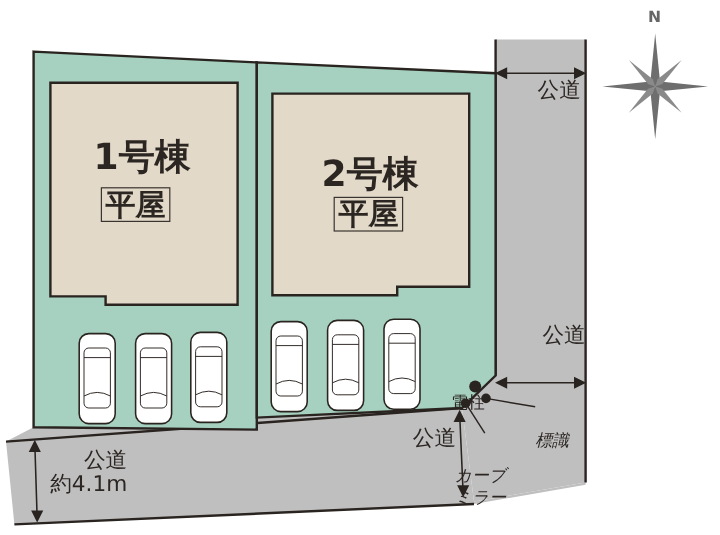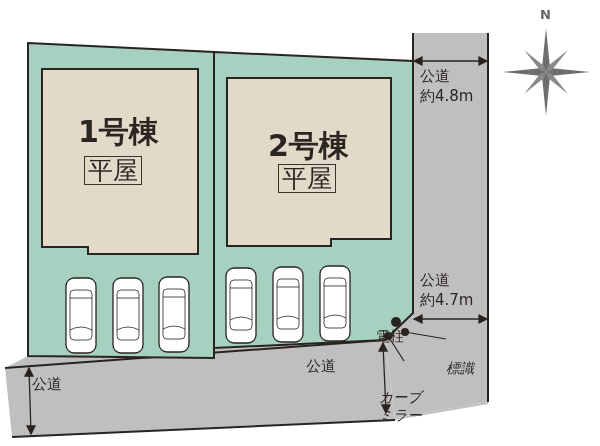--- a/index.html
+++ b/index.html
@@ -1,22 +1,22 @@
 <!DOCTYPE html>
 <html><head>
 <meta charset="utf-8">
 <style>
   html, body { margin: 0; padding: 0; background: #ffffff; }
   body { width: 600px; height: 446px; position: relative; overflow: hidden;
          font-family: "DejaVu Sans", "Liberation Sans", sans-serif; }
   svg { position: absolute; left: 0; top: 0; }
   .lbl { position: absolute; color: #2b2622; white-space: nowrap; line-height: 1; }
   .bld-title { font-size: 30px; font-weight: bold; letter-spacing: 0px; }
-  .bld-type { font-size: 25px; font-weight: normal; border: 1.5px solid #3a3430; padding: 1px 3px; text-align: center; }
-  .road { font-size: 15px; text-align: left; line-height: 20px; }
+  .bld-type { font-size: 25px; font-weight: bold; border: 1.5px solid #3a3430; padding: 1px 3px; text-align: center; }
+  .road { font-size: 18px; text-align: right; line-height: 20px; }
   .note { font-size: 14px; line-height: 18px; margin-top: 28px; }
   .north { font-size: 13px; font-weight: bold; color: #666666; }
 </style>
 </head>
 <body>
 
 <svg width="600" height="446" viewBox="0 0 600 446">
 
   <polygon points="413,33 488,33 488,402 395,418 385,340 413,313" fill="#c0bfc0"></polygon>
   <polygon points="5,368 28,356 385,340 395,418 488,402 488,404 395,420 12,437" fill="#c0bfc0"></polygon>
@@ -112,31 +112,30 @@
 <div class="lbl north" style="left:540px; top:8px;">N</div>
 
 <div class="lbl bld-title" style="left:78px; top:117px; width:86px;">1号棟</div>
 <div class="lbl bld-type" style="left:84px; top:156px;">平屋</div>
 
 <div class="lbl bld-title" style="left:268px; top:131px; width:86px;">2号棟</div>
 <div class="lbl bld-type" style="left:278px; top:164px;">平屋</div>
 
 <div class="lbl road" style="left:420px; top:66px; width:64px;">
   <div>公道</div>
-  <div>約4.8m</div>
 </div>
 <div class="lbl road" style="left:420px; top:270px; width:68px;">
   <div>公道</div>
-  <div>約4.7m</div>
 </div>
 <div class="lbl road" style="left:306px; top:356px; width:74px;">
   <div>公道</div>
 </div>
 <div class="lbl road" style="left:32px; top:374px; width:74px;">
   <div>公道</div>
+  <div>約4.1m</div>
 </div>
 
 <div class="lbl note" style="left:376px; top:299px;">電柱</div>
 <div class="lbl note" style="left:446px; top:331px;font-style:italic;">標識</div>
 <div class="lbl note" style="left:379px; top:360px;font-style:italic;">
   <div>カーブ</div>
   <div>ミラー</div>
 </div>
 
 </body></html>

